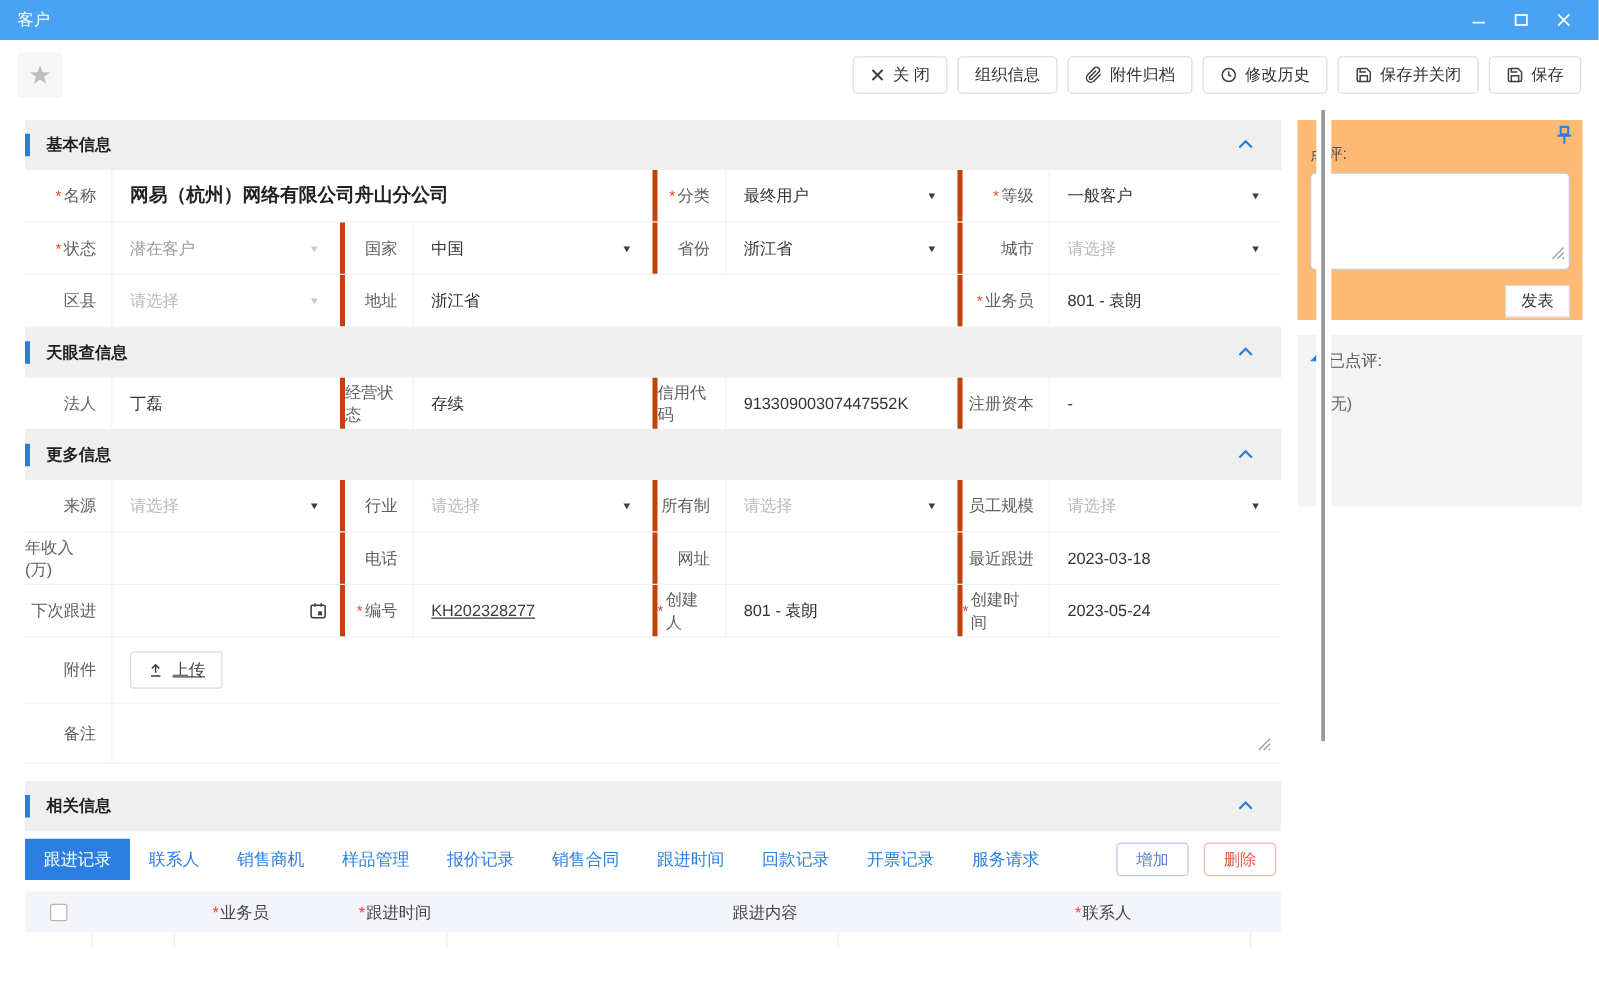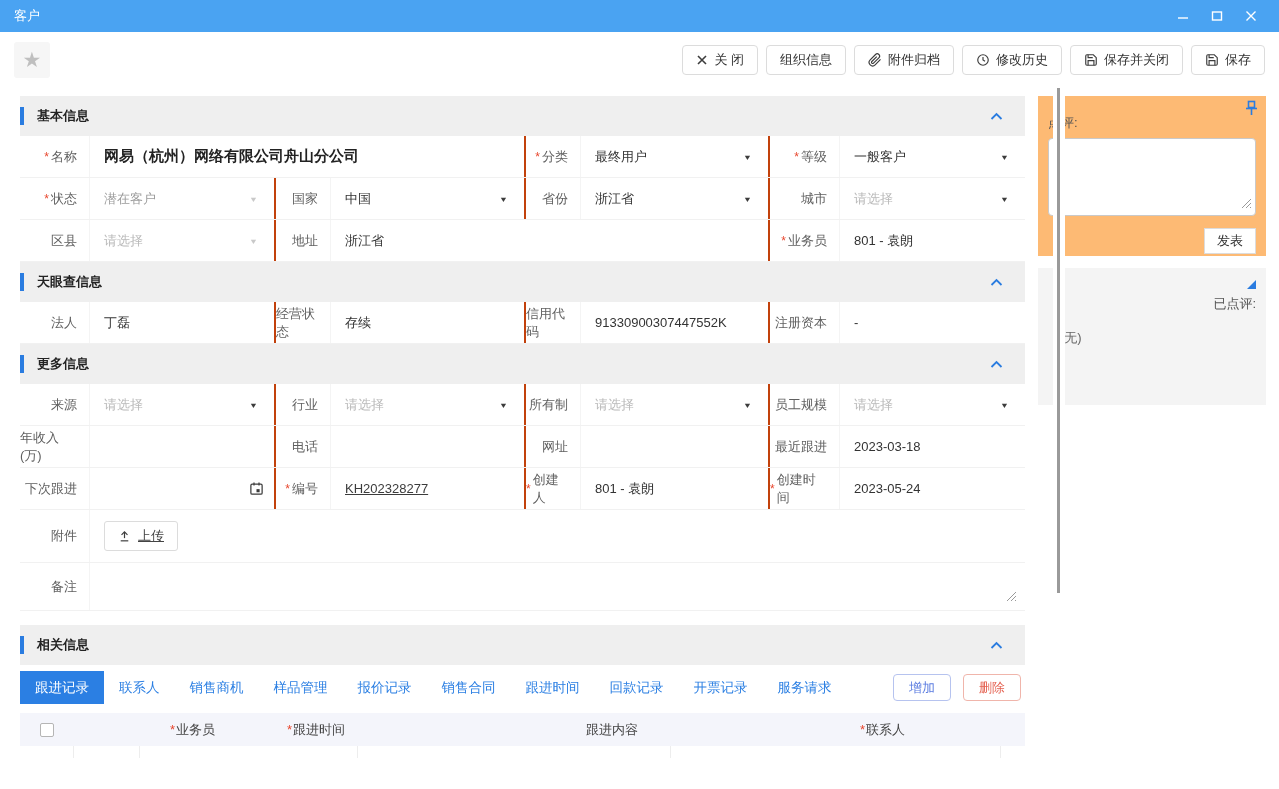--- a/index.html
+++ b/index.html
@@ -32,21 +32,21 @@
   .sec-head .bar { width:4px; height:18px; background:#2a7ce0; margin-right:13px; }
   .sec-head .sec-title { font-size:13px; font-weight:bold; color:#222; }
   .sec-head .collapse { position:absolute; right:22px; color:#2a7ce0; }
 
   
   .frow { display:grid; grid-template-columns:70px 186px 55px 195px 55px 189px 70px 1fr;
     min-height:41px; border-bottom:1px solid #f1f1f1; background:#fff; }
   .cell { display:flex; align-items:center; font-size:13px; min-height:41px; }
   .lbl { justify-content:flex-end; padding-right:12px; color:#5f5f5f; border-right:1px solid #f4f4f4; }
   .lbl .req { color:#e8472e; margin-right:2px; font-size:12px; }
-  .val { padding-left:14px; color:#333; border-right:2px solid #c2410c; }
+  .val { padding-left:14px; color:#333; border-right:4px solid #c2410c; }
   .frow .cell:last-child { border-right:none; }
   .val.select { justify-content:space-between; padding-right:16px; }
   .caret { font-size:9px; color:#3c3c3c; transform:scaleY(0.85); }
   .caret.dim { color:#c9c9c9; }
   .placeholder { color:#b9b9b9; }
   .dim-val { color:#9c9c9c; }
   .span3 { grid-column:span 3; }
   .span6 { grid-column:span 6; }
   .name-val { font-weight:bold; font-size:15px; color:#222; }
   .code-link { color:#3c3c3c; text-decoration:underline; cursor:pointer; }
@@ -83,21 +83,21 @@
   .comment-box { background:#fdba74; height:160px; position:relative; padding:18px 10px 0 10px; }
   .pin { position:absolute; top:4px; right:8px; color:#2a7ce0; cursor:pointer; }
   .comment-label { font-size:13px; color:#555; margin-bottom:6px; }
   .comment-textarea { width:208px; height:78px; background:#fff; border:1px solid #c9c9c9;
     border-radius:4px; position:relative; }
   .comment-textarea .resize-grip { right:3px; bottom:2px; }
   .publish-row { display:flex; justify-content:flex-end; margin-top:12px; }
   .publish-btn { height:26px; padding:0 12px; background:#fff; border:1px solid #dcdcdc;
     font-size:13px; color:#333; font-family:inherit; cursor:pointer; }
   .reviewed-box { background:#f4f4f4; margin-top:12px; height:137px; padding:12px 10px; }
-  .reviewed-head { display:flex; align-items:flex-end; gap:6px; font-size:13px; color:#555;flex-direction:column; }
+  .reviewed-head { display:flex; align-items:flex-start; gap:6px; font-size:13px; color:#555; }
   .tri { width:0; height:0; border-left:9px solid transparent; border-bottom:9px solid #2a7ce0; }
   .reviewed-empty { margin:16px 0 0 12px; font-size:13px; color:#666; }
 
   
   .scrollbar-track { position:absolute; right:0; top:0; width:12px; height:701px; background:#fff; }
   .scrollbar-thumb { position:absolute; left:4px; top:0; width:3px; height:505px; background:#9a9a9a; }
 </style>
 </head>
 <body>
 

